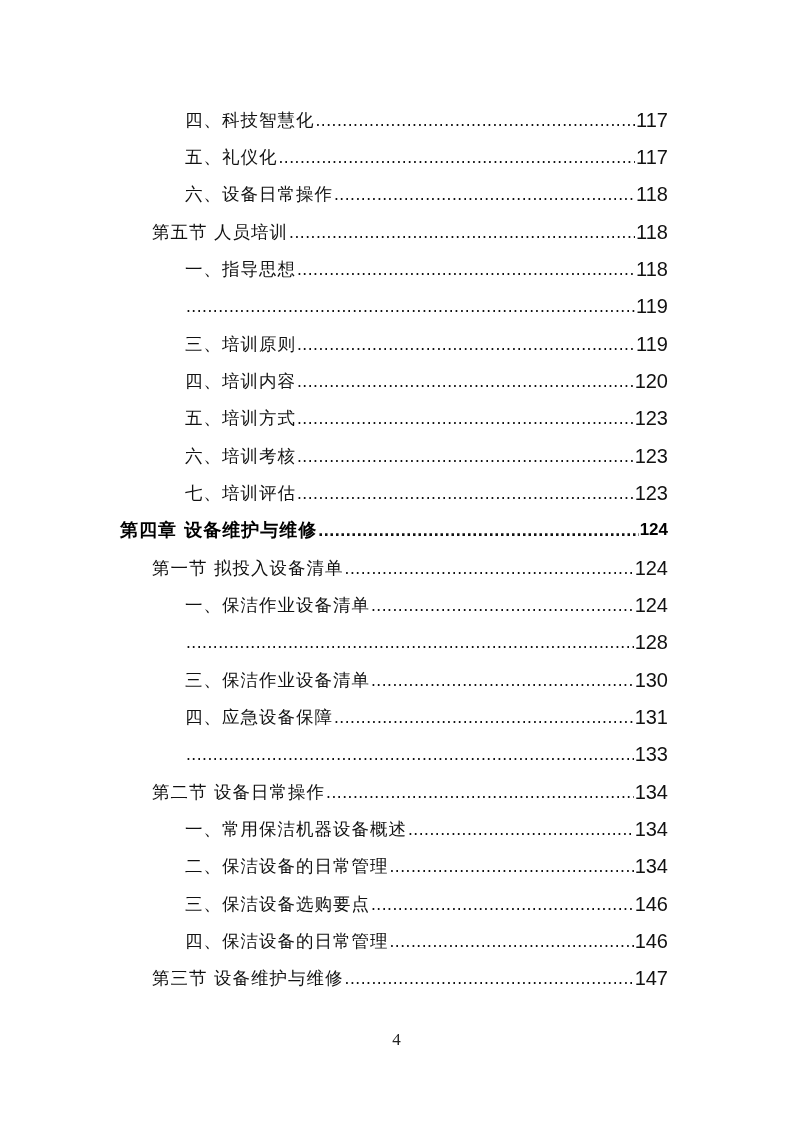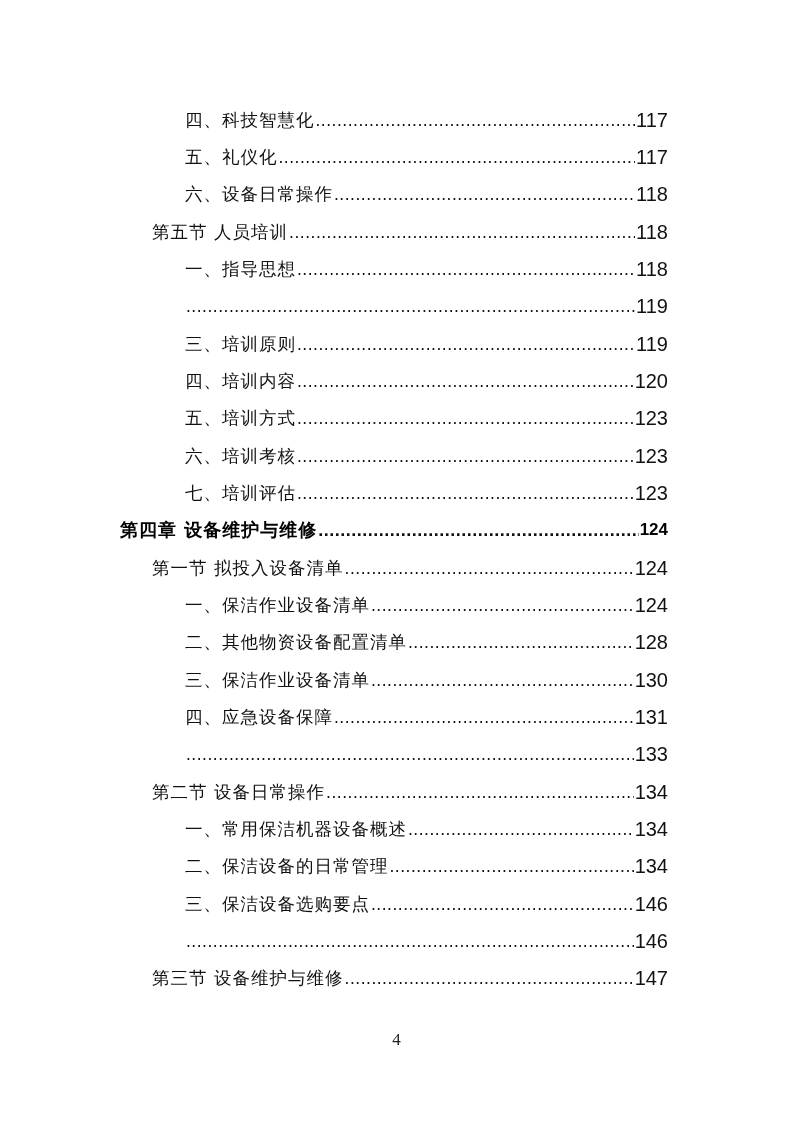--- a/index.html
+++ b/index.html
@@ -89,21 +89,20 @@
     <span class="title"><span class="num">第一节</span>&nbsp;<span>拟投入设备清单</span></span>
     <span class="leader"></span>
     <span class="page">124</span>
   </div>
   <div class="row lvl3" style="top:489px">
     <span class="title"><span class="num">一、</span><span>保洁作业设备清单</span></span>
     <span class="leader"></span>
     <span class="page">124</span>
   </div>
   <div class="row lvl3" style="top:526px">
-    <span class="title"><span class="num">二、</span><span>其他物资设备配置清单</span></span>
     <span class="leader"></span>
     <span class="page">128</span>
   </div>
   <div class="row lvl3" style="top:564px">
     <span class="title"><span class="num">三、</span><span>保洁作业设备清单</span></span>
     <span class="leader"></span>
     <span class="page">130</span>
   </div>
   <div class="row lvl3" style="top:601px">
     <span class="title"><span class="num">四、</span><span>应急设备保障</span></span>
@@ -128,20 +127,21 @@
     <span class="title"><span class="num">二、</span><span>保洁设备的日常管理</span></span>
     <span class="leader"></span>
     <span class="page">134</span>
   </div>
   <div class="row lvl3" style="top:788px">
     <span class="title"><span class="num">三、</span><span>保洁设备选购要点</span></span>
     <span class="leader"></span>
     <span class="page">146</span>
   </div>
   <div class="row lvl3" style="top:825px">
+    <span class="title"><span class="num">四、</span><span>保洁设备的日常管理</span></span>
     <span class="leader"></span>
     <span class="page">146</span>
   </div>
   <div class="row lvl2" style="top:862px">
     <span class="title"><span class="num">第三节</span>&nbsp;<span>设备维护与维修</span></span>
     <span class="leader"></span>
     <span class="page">147</span>
   </div>
 </div>
 

